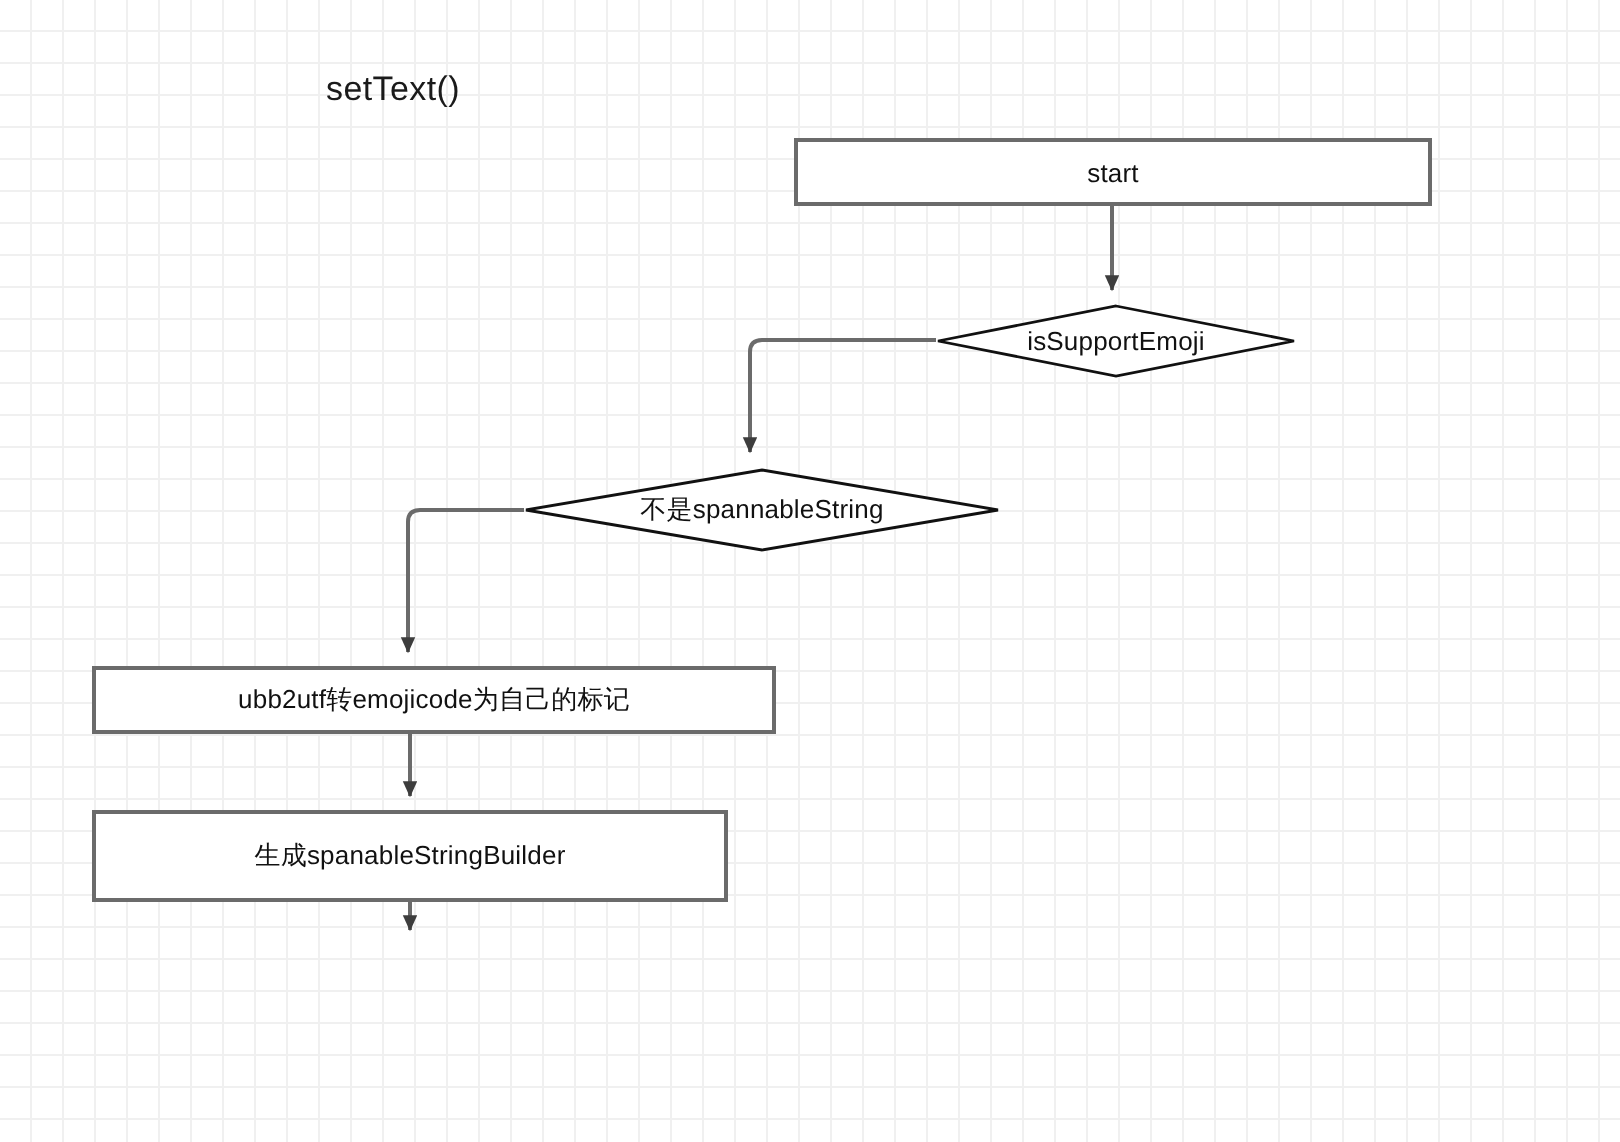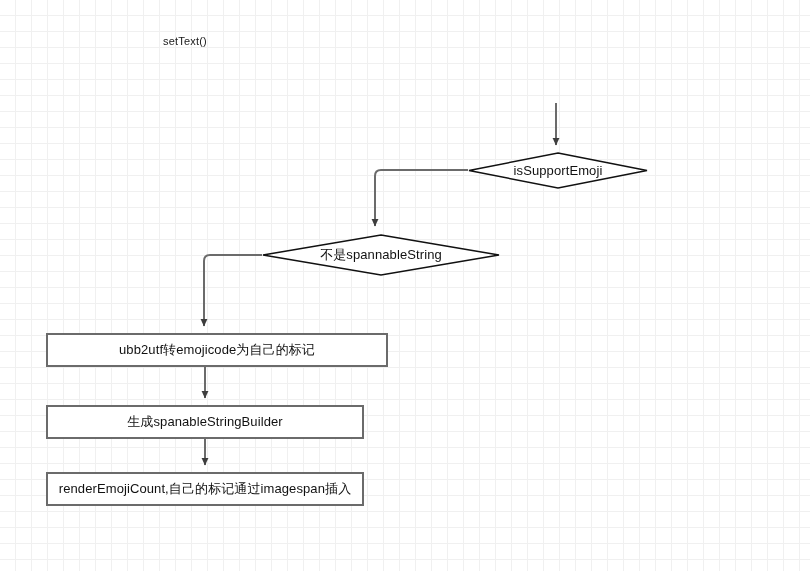--- a/index.html
+++ b/index.html
@@ -27,21 +27,21 @@
   #edges {
     position: absolute;
     left: 0;
     top: 0;
     width: 810px;
     height: 571px;
     pointer-events: none;
   }
   .diagram-title {
     position: absolute;
-    font-size: 11px;
+    font-size: 17px;
     color: #1a1a1a;
     white-space: nowrap;
     letter-spacing: 0.2px;
   }
   .node-box {
     position: absolute;
     box-sizing: border-box;
     border: 2px solid #6b6b6b;
     background: #ffffff;
     display: flex;
@@ -94,40 +94,40 @@
 
     <path d="M468,170 L381,170 Q375,170 375,176 L375,226" fill="none" stroke="#6b6b6b" stroke-width="2" marker-end="url(#arrowhead)"></path>
 
     <path d="M262,255 L210,255 Q204,255 204,261 L204,326" fill="none" stroke="#6b6b6b" stroke-width="2" marker-end="url(#arrowhead)"></path>
 
     <path d="M205,367 L205,398" fill="none" stroke="#6b6b6b" stroke-width="2" marker-end="url(#arrowhead)"></path>
 
     <path d="M205,439 L205,465" fill="none" stroke="#6b6b6b" stroke-width="2" marker-end="url(#arrowhead)"></path>
   </svg>
 
+  <div class="node-box" style="left:397px; top:69px; width:319px; height:34px;">
+    <span>start</span>
+  </div>
 
   <div class="node-diamond" style="left:262px; top:234px; width:238px; height:42px;">
     <svg width="238" height="42" viewBox="0 0 238 42">
       <polygon points="119,1 237,21 119,41 1,21" fill="#ffffff" stroke="#111111" stroke-width="1.4"></polygon>
     </svg>
     <div class="dlabel">不是spannableString</div>
   </div>
 
   <div class="node-diamond" style="left:468px; top:152px; width:180px; height:37px;">
     <svg width="180" height="37" viewBox="0 0 180 37">
       <polygon points="90,1 179,18.5 90,36 1,18.5" fill="#ffffff" stroke="#111111" stroke-width="1.4"></polygon>
     </svg>
     <div class="dlabel">isSupportEmoji</div>
   </div>
 
   <div class="node-box" style="left:46px; top:333px; width:342px; height:34px;">
     <span>ubb2utf转emojicode为自己的标记</span>
   </div>
 
-  <div class="node-box" style="left:46px; top:405px; width:318px; height:34px;">
+  <div class="node-box" style="left:46px; top:405px; width:318px; height:46px;">
     <span>生成spanableStringBuilder</span>
   </div>
 
-  <div class="node-box" style="left:46px; top:472px; width:318px; height:34px;">
-    <span>renderEmojiCount,自己的标记通过imagespan插入</span>
-  </div>
 
 </div>
 
 </body></html>

